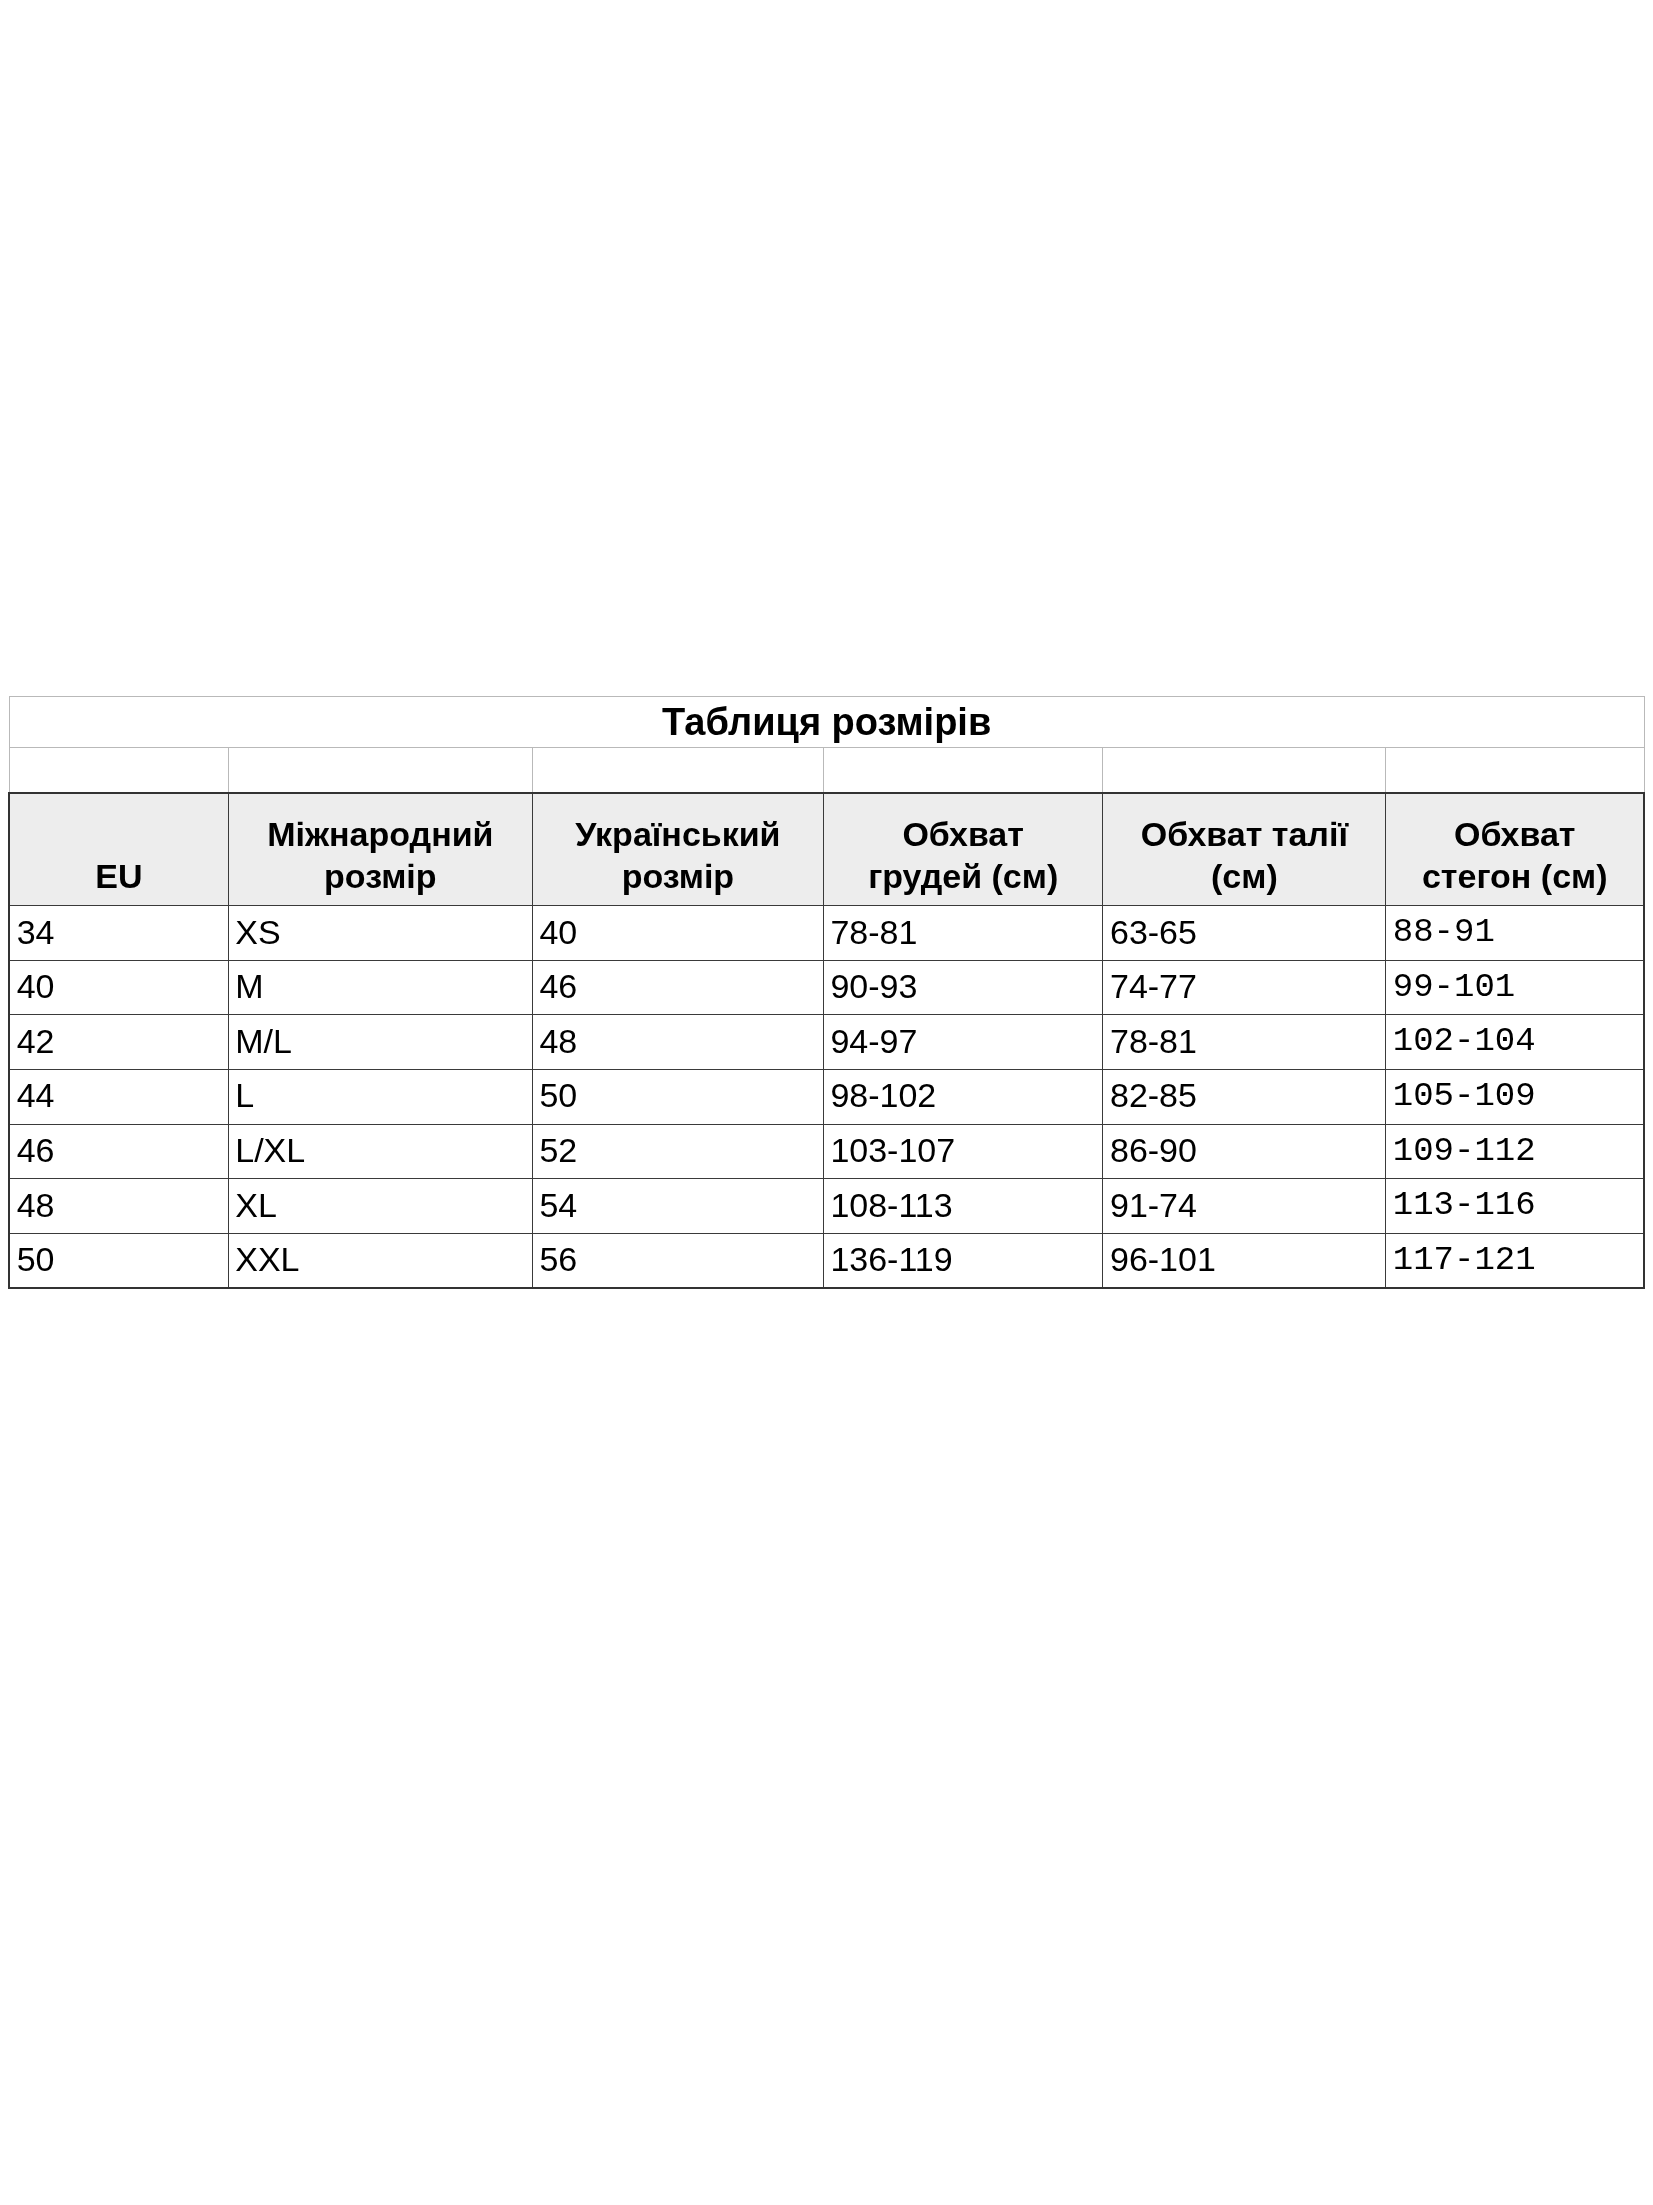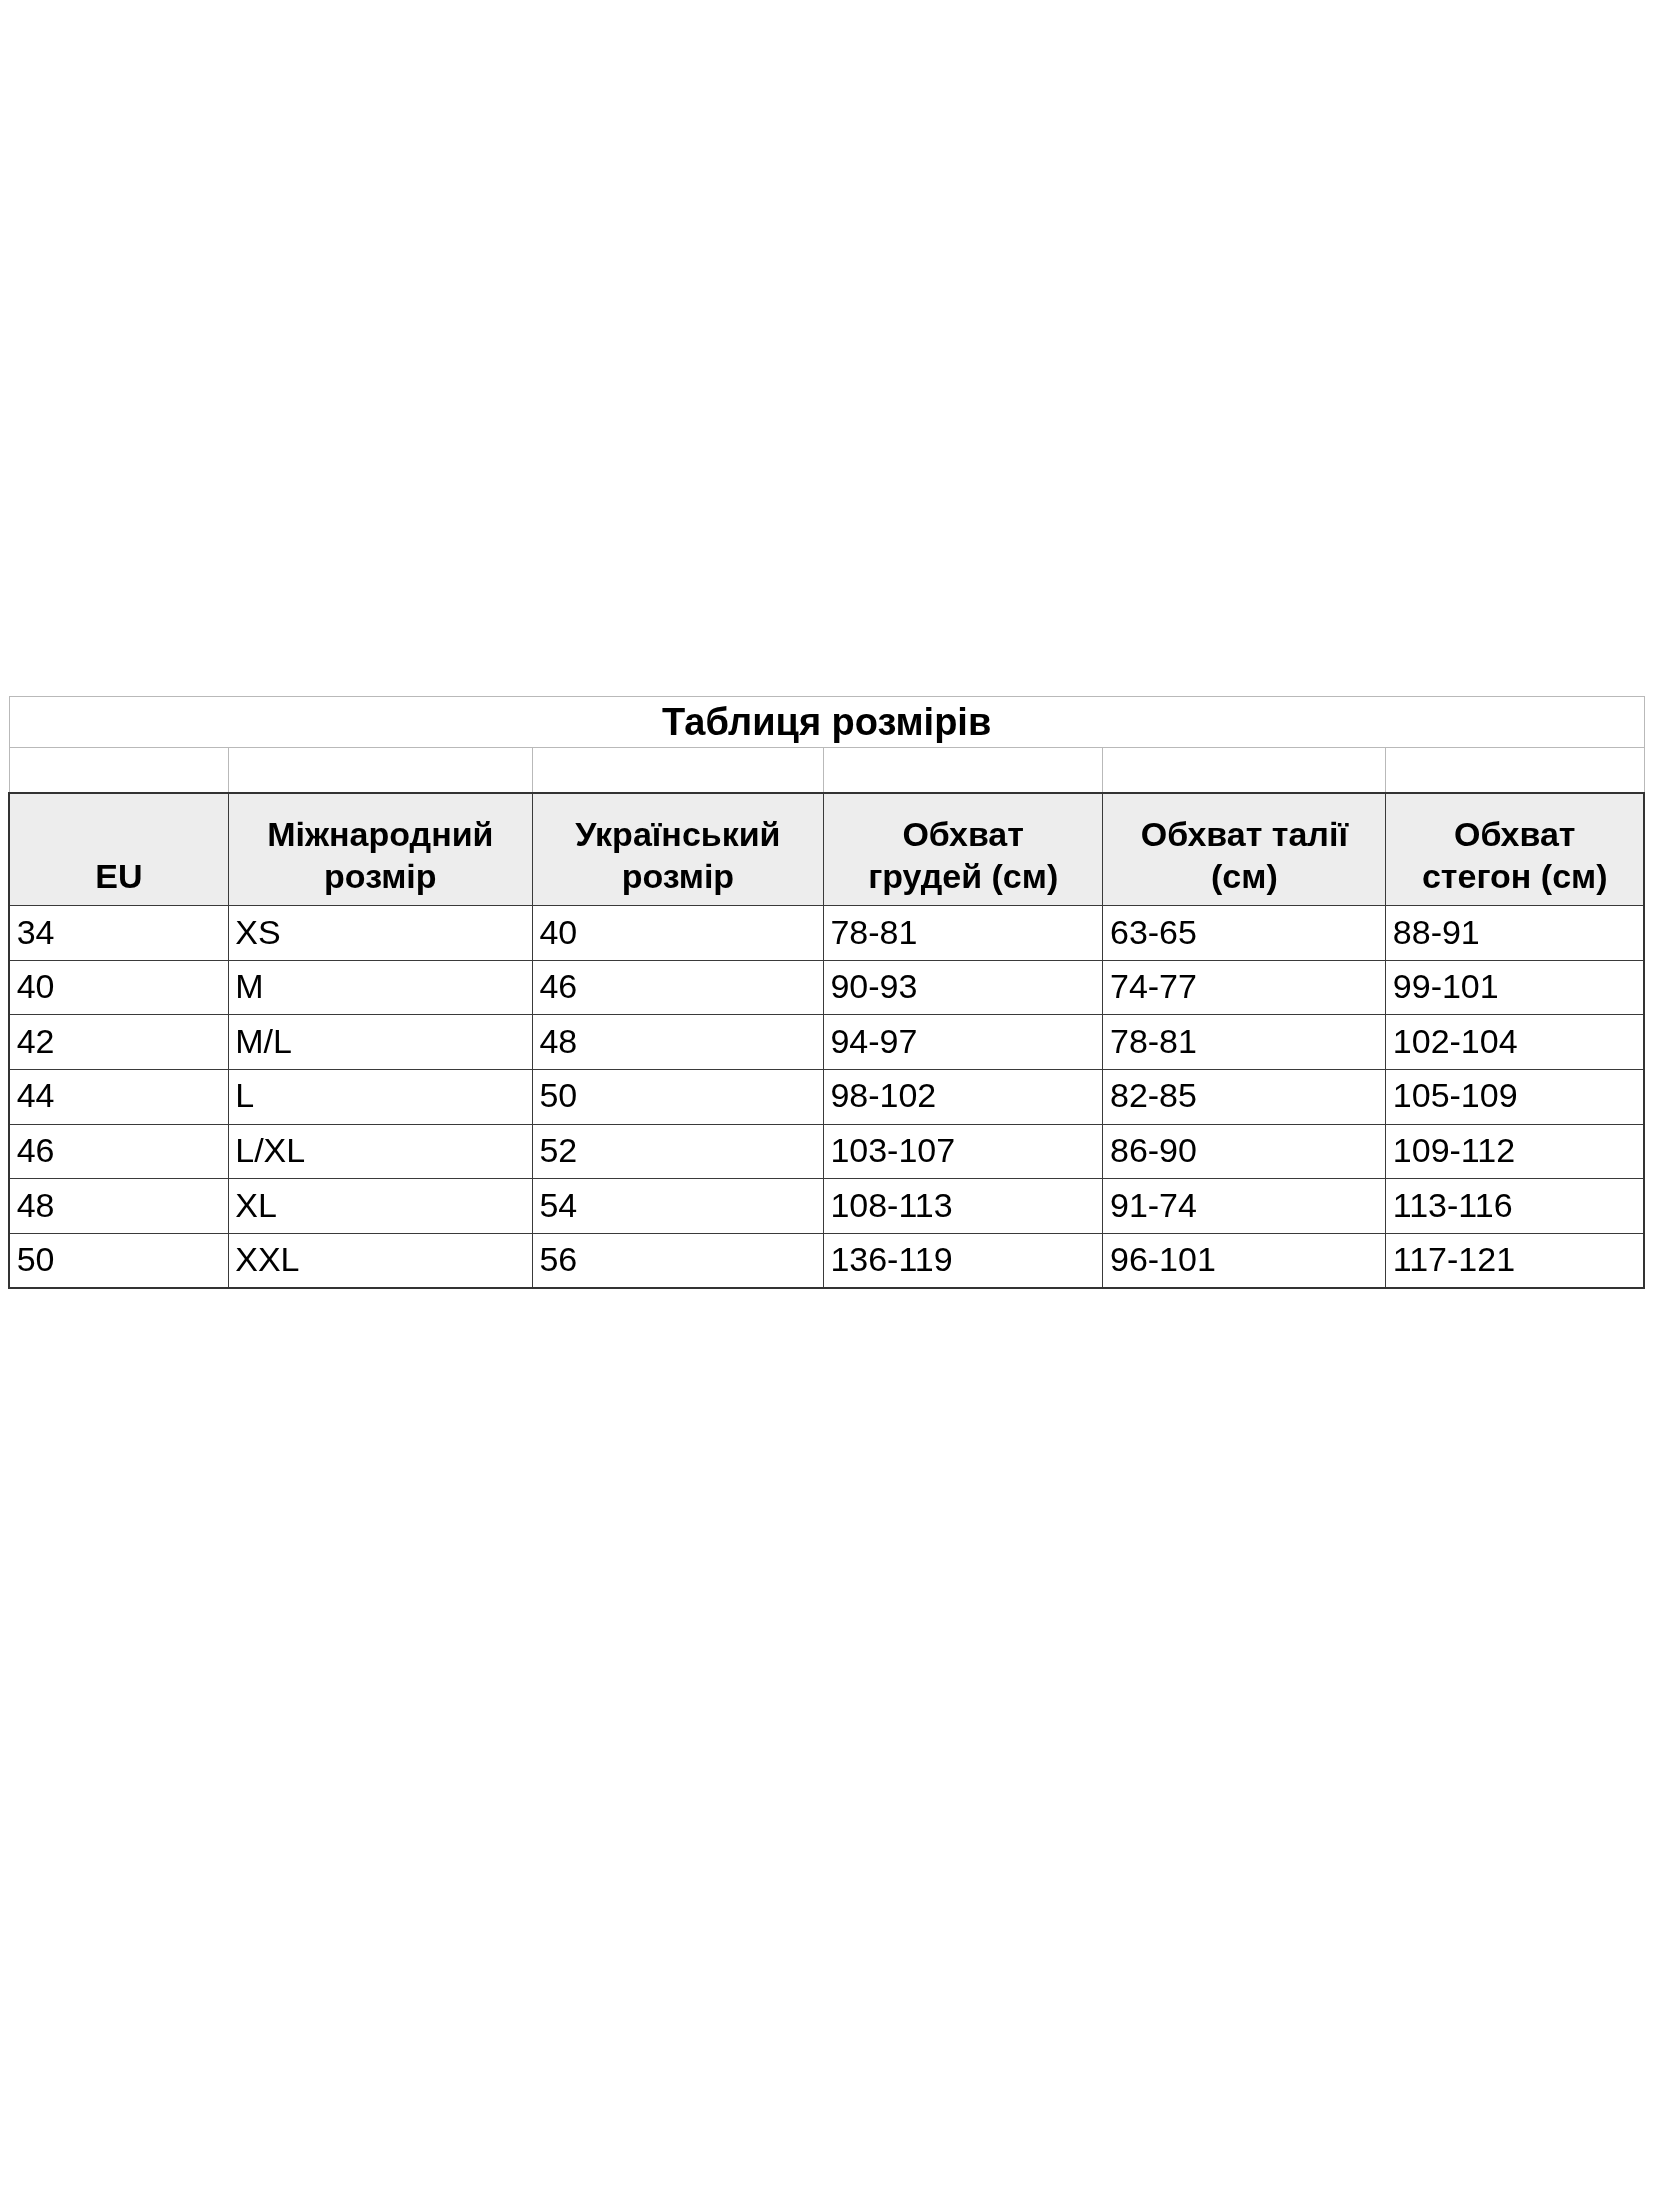--- a/index.html
+++ b/index.html
@@ -64,21 +64,21 @@
     height: 52px;
     vertical-align: middle;
     text-align: left;
     font-size: 34px;
     padding: 0 3.3px 1.6px 6.5px;
     background: #ffffff;
     white-space: nowrap;
     overflow: hidden;
   }
   tr.data-row td:first-child { border-left: 2.5px solid #333333; margin-top: 40px; }
-  tr.data-row td:last-child  { border-right: 2.5px solid #333333; }
+  tr.data-row td:last-child  { border-right: 2.5px solid #333333; font-family: Liberation Mono, monospace; }
   tr.data-row:last-child td  { border-bottom: 2.5px solid #333333; }
 </style>
 </head>
 <body>
 
 <div class="size-table-wrap">
   <table class="size-table">
     <colgroup>
       <col style="width:13.4%">
       <col style="width:18.6%">

